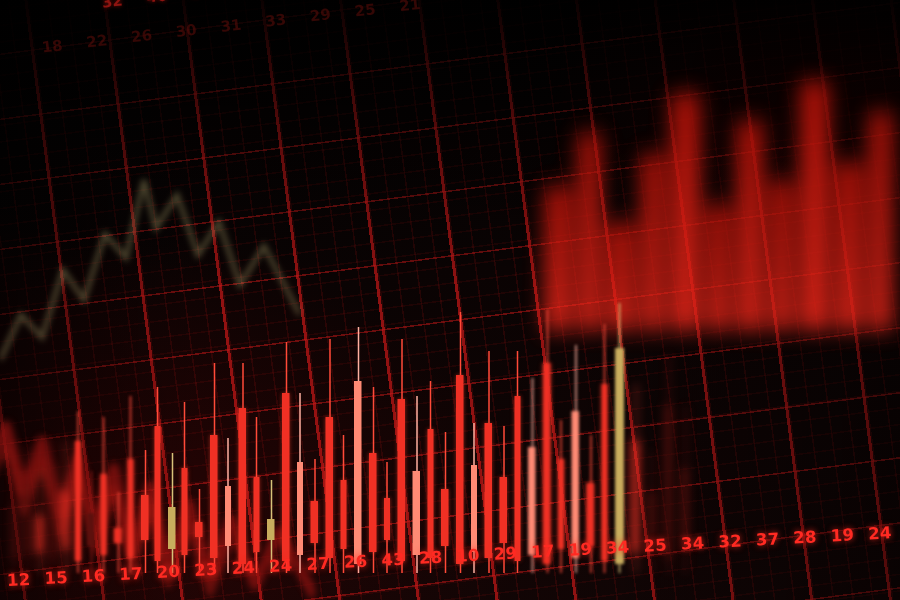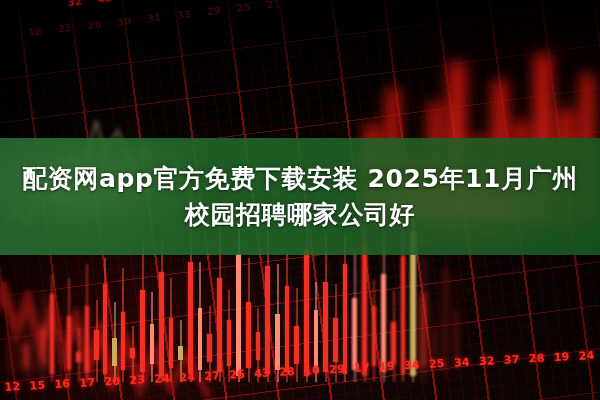--- a/index.html
+++ b/index.html
@@ -475,18 +475,14 @@
       <span>34</span>
       <span>25</span>
       <span>34</span>
       <span>32</span>
       <span>37</span>
       <span>28</span>
       <span>19</span>
       <span>24</span>
     </div>
 
-  <div class="green-band">
-    <div class="band-line">配资网app官方免费下载安装 2025年11月广州</div>
-    <div class="band-line">校园招聘哪家公司好</div>
-  </div>
 
 </div>
 
 </body></html>

